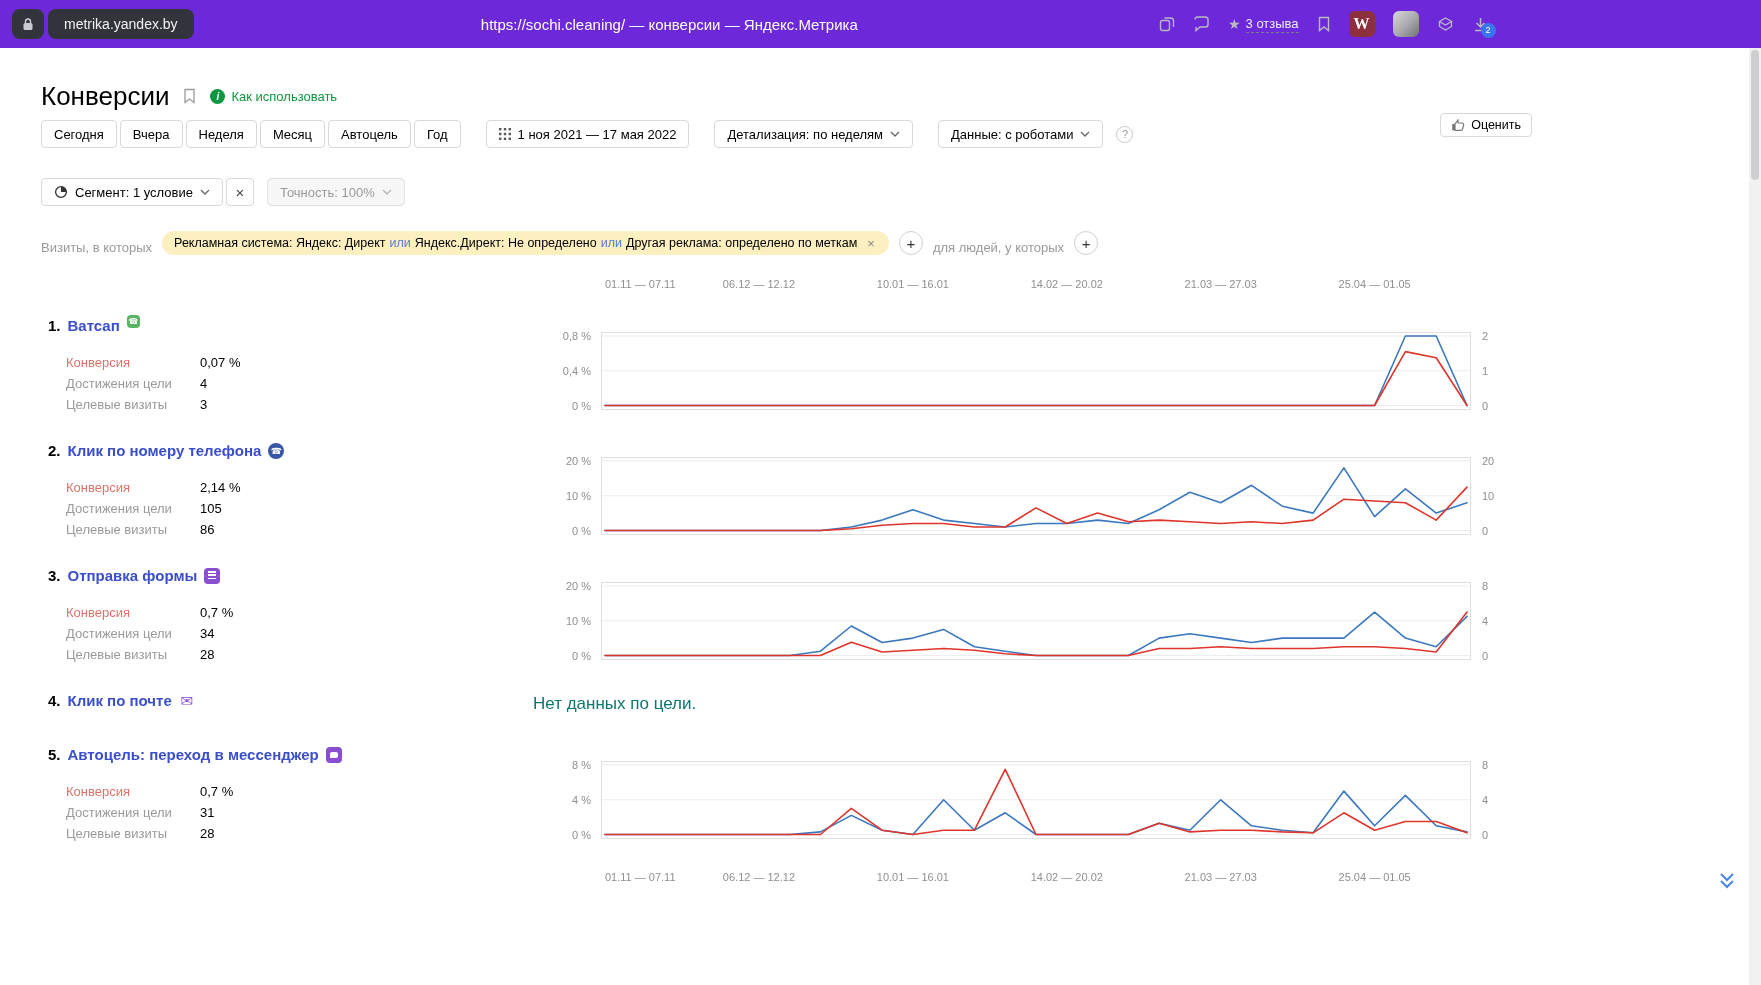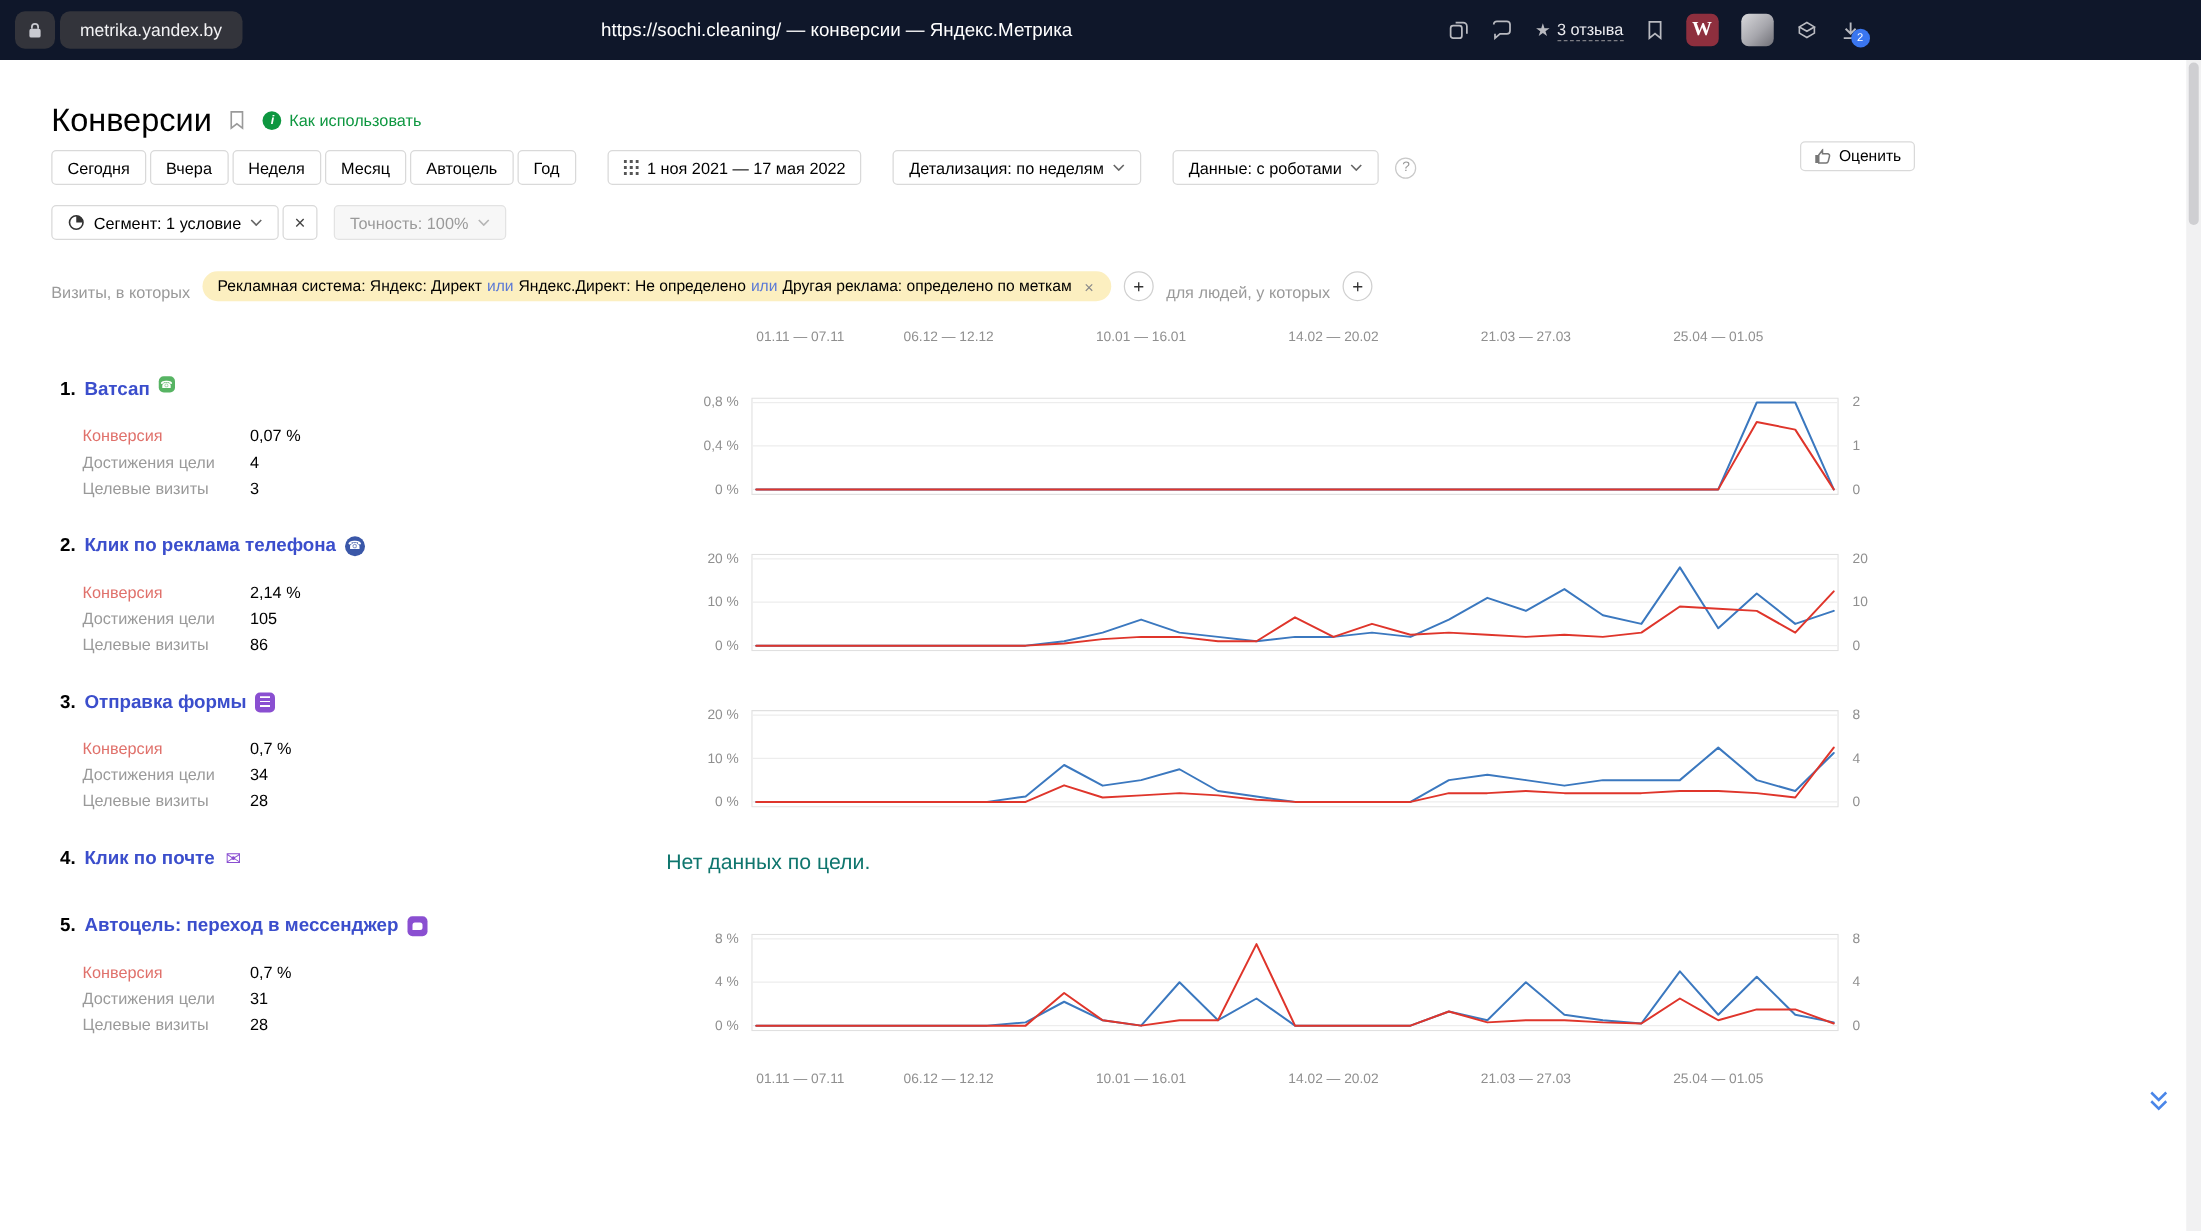--- a/index.html
+++ b/index.html
@@ -1,20 +1,20 @@
 <!DOCTYPE html>
 <html><head>
 <meta charset="utf-8">
 <style>
   * { margin:0; padding:0; box-sizing:border-box; }
   html,body { width:1761px; height:985px; overflow:hidden; background:#fff;
     font-family:"Liberation Sans","DejaVu Sans",sans-serif; }
 
   
-  .browser { height:48px; background:#0f172a; display:flex; align-items:center; }
+  .browser { height:48px; background:#6d28d9; display:flex; align-items:center; }
   .b-left { display:flex; align-items:center; gap:4px; padding-left:12px; flex:none; }
   .lock-box { width:32px; height:30px; background:#33343b; border-radius:8px;
     display:flex; align-items:center; justify-content:center; }
   .url-pill { height:30px; background:#33343b; border-radius:8px; color:#f2f2f4;
     font-size:14px; display:flex; align-items:center; padding:0 16px; }
   .b-title { flex:1; text-align:center; color:#fff; font-size:15px; white-space:nowrap;
     overflow:hidden; text-overflow:ellipsis; }
   .b-right { flex:none; width:616px; display:flex; align-items:center; gap:18px; padding-left:14px; }
   .bicon { display:inline-flex; align-items:center; justify-content:center; cursor:pointer; }
   .reviews { display:flex; align-items:center; gap:5px; color:#ececf0; font-size:13px; cursor:pointer; }
@@ -46,21 +46,21 @@
   .btn { height:28px; background:#fff; border:1px solid #d9d9d9; border-radius:4px;
     font-size:13px; color:#000; display:inline-flex; align-items:center; gap:7px;
     padding:0 12px; cursor:pointer; font-family:inherit; white-space:nowrap; }
   .btn.gray { background:#f7f7f7; border-color:#e3e3e3; color:#9a9a9a; }
   .toolbar { margin-top:8px; display:flex; align-items:center; gap:3px; }
   .toolbar .gap { width:19px; flex:none; }
   .help-circle { width:17px; height:17px; border-radius:50%; border:1px solid #c9c9c9;
     color:#9a9a9a; font-size:11px; display:flex; align-items:center; justify-content:center;
     margin-left:10px; cursor:pointer; }
 
-  .segrow { margin-top:16px; display:flex; align-items:center; gap:3px; }
+  .segrow { margin-top:30px; display:flex; align-items:center; gap:3px; }
   .segrow .acc { margin-left:10px; }
   .xbtn { width:28px; justify-content:center; padding:0; font-size:15px; color:#444; }
 
   .filterrow { margin-top:25px; display:flex; align-items:flex-end; gap:10px; }
   .flabel { color:#9a9a9a; font-size:13px; white-space:nowrap; }
   .chip { background:#fcefc0; border-radius:13px; height:24px; display:flex; align-items:center;
     padding:0 10px 0 12px; font-size:12.5px; color:#000; cursor:pointer; }
   .chip span { margin-right:4px; white-space:nowrap; }
   .chip .chip-op { color:#5a78d6; }
   .chip-close { color:#8a8a8a; font-size:13px; margin-left:2px; cursor:pointer; }
@@ -320,21 +320,21 @@
             <span style="top: 31.75px;">1</span>
             <span style="top: 66.5px;">0</span>
           </div>
       </div>
     </div>
 
     <div class="goal">
       <div class="goal-info">
         <div class="goal-title">
           <span class="gnum">2.</span>
-          <span class="gname">Клик по реклама телефона</span>
+          <span class="gname">Клик по номеру телефона</span>
           <span class="badge phone"></span>
         </div>
         <div class="gmetrics">
           <div class="mrow">
               <span class="mlabel conv">Конверсия</span>
               <span class="mval">2,14 %</span>
             </div>
           <div class="mrow">
               <span class="mlabel">Достижения цели</span>
               <span class="mval">105</span>

